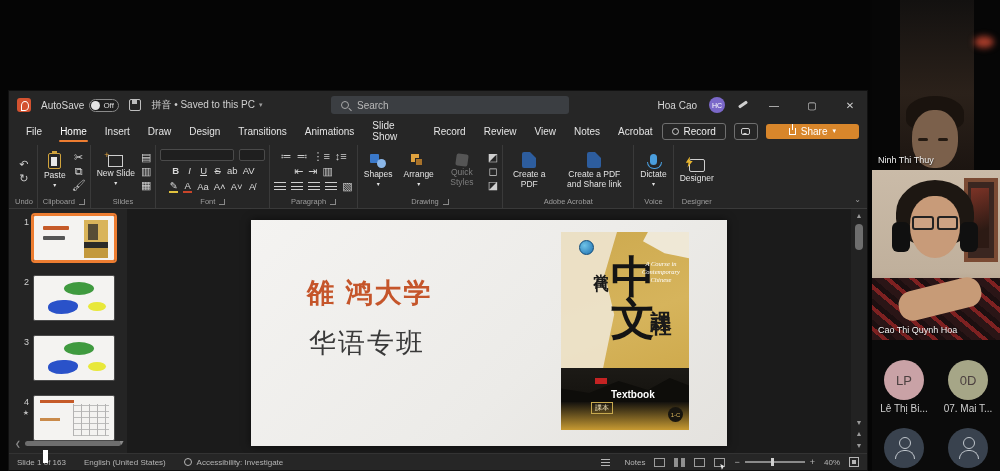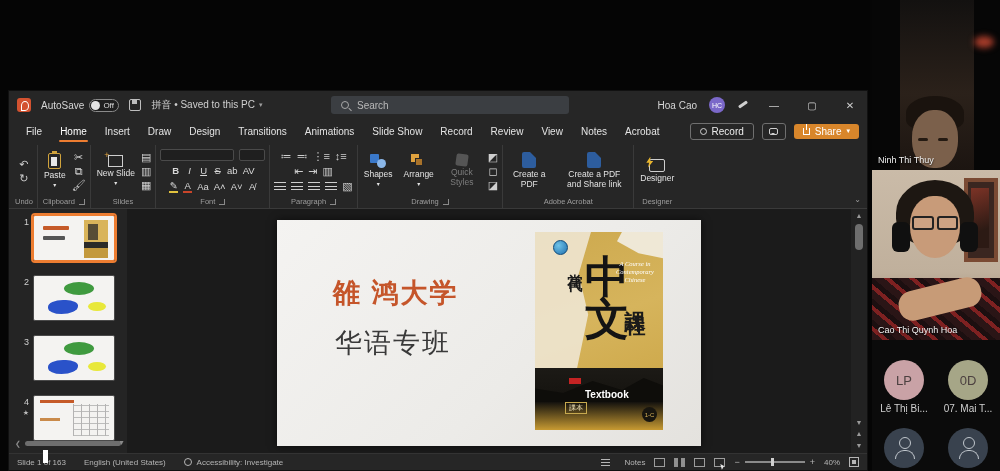--- a/index.html
+++ b/index.html
@@ -53,21 +53,21 @@
   .mb-right { margin-left:auto; display:flex; align-items:center; gap:8px; }
   .record-btn { display:flex; align-items:center; gap:5px; border:1px solid #6f6f6f;
     border-radius:3px; padding:2px 9px; color:#ececec; }
   .rec-dot { width:7px; height:7px; border:1.6px solid #cfcfcf; border-radius:50%; }
   .comment-btn { border:1px solid #6f6f6f; border-radius:3px; width:24px; height:17px;
     display:flex; align-items:center; justify-content:center; }
   .comment-glyph { width:9px; height:7px; border:1.2px solid #cfcfcf; border-radius:2px; position:relative; }
   .comment-glyph::after { content:""; position:absolute; left:1px; bottom:-3px; width:0; height:0;
     border:2px solid transparent; border-top-color:#cfcfcf; }
   .share-btn { display:flex; align-items:center; gap:5px; background:#d8862b; color:#fff;
-    border-radius:3px; padding:2px 9px; font-size:10px; }
+    border-radius:3px; padding:2px 23px; font-size:10px; }
   .share-glyph { width:7px; height:7px; border:1.2px solid #fff; border-top:none; position:relative; }
   .share-glyph::after { content:""; position:absolute; left:2px; top:-4px; width:1.2px; height:6px; background:#fff; }
 
   
   .ribbon { height:66px; display:flex; align-items:stretch; padding:2px 2px 0 2px;
     border-bottom:1px solid #3a3a3a; flex:0 0 auto; position:relative; }
   .rgroup { display:flex; flex-direction:column; align-items:center; padding:1px 4px 0 4px;
     border-right:1px solid #3a3a3a; position:relative; }
   .rgroup-body { flex:1; display:flex; align-items:center; gap:4px; }
   .rgroup-label { font-size:7.5px; color:#9d9d9d; padding:1px 0 2px; display:flex; align-items:center; gap:4px; }
@@ -135,21 +135,21 @@
   .t-grid { position:absolute; right:5px; top:8px; width:36px; height:32px;
     background:repeating-linear-gradient(90deg,#8a8a8a 0 1.5px,transparent 1.5px 8px),
                repeating-linear-gradient(0deg,#9a9a9a 0 1.5px,transparent 1.5px 6px); opacity:.6; }
   .thumb-hscroll { position:absolute; left:6px; bottom:6px; width:106px; height:7px; display:flex; align-items:center; gap:4px; }
   .h-arrow { color:#8a8a8a; font-size:7px; }
   .h-track { flex:1; height:5px; border-radius:3px; background:#6e6e6e; }
   .t-vdown { position:absolute; right:2px; bottom:7px; color:#8a8a8a; font-size:7px; }
 
   
   .canvas { flex:1; position:relative; min-width:0; }
-  .slide { position:absolute; left:50%; top:11px; transform:translateX(-50%); width:424px; height:226px;
+  .slide { position:absolute; left:50%; top:11px; transform:translateX(-50%); width:476px; height:226px;
     background:linear-gradient(135deg,#f4f3f1 0%,#ecebe8 60%,#e4e2de 100%);
     box-shadow:0 0 8px rgba(0,0,0,.6);text-decoration:underline; }
   .slide-line1 { position:absolute; left:56px; top:55px; font-size:27px; letter-spacing:2px;
     color:#c5552a; font-weight:bold; }
   .slide-line2 { position:absolute; left:58px; top:105px; font-size:27px; letter-spacing:2px; color:#3a3a3a; }
 
   
   .book { position:absolute; right:38px; top:12px; width:128px; height:198px;
     background:linear-gradient(160deg,#cda94e 0%,#d6b45c 45%,#c9a240 100%); overflow:hidden; }
   .book .cream { position:absolute; left:0; top:0; width:56px; height:150px; background:#eee6d2;
@@ -470,20 +470,32 @@
           <div class="bigbtn">
             <span class="pdf-icon"></span>
             <span style="width:66px">Create a PDF and Share link</span>
           </div>
         </div>
         <div class="rgroup-label">
             <span>Adobe Acrobat</span>
           </div>
       </div>
 
+      <div class="rgroup">
+        <div class="rgroup-body">
+          <div class="bigbtn">
+            <span class="mic-icon"></span>
+            <span>Dictate</span>
+            <span style="font-size:6px">▾</span>
+          </div>
+        </div>
+        <div class="rgroup-label">
+            <span>Voice</span>
+          </div>
+      </div>
 
       <div class="rgroup" style="border-right:none">
         <div class="rgroup-body">
           <div class="bigbtn">
             <span class="designer-icon"></span>
             <span>Designer</span>
           </div>
         </div>
         <div class="rgroup-label">
             <span>Designer</span>

